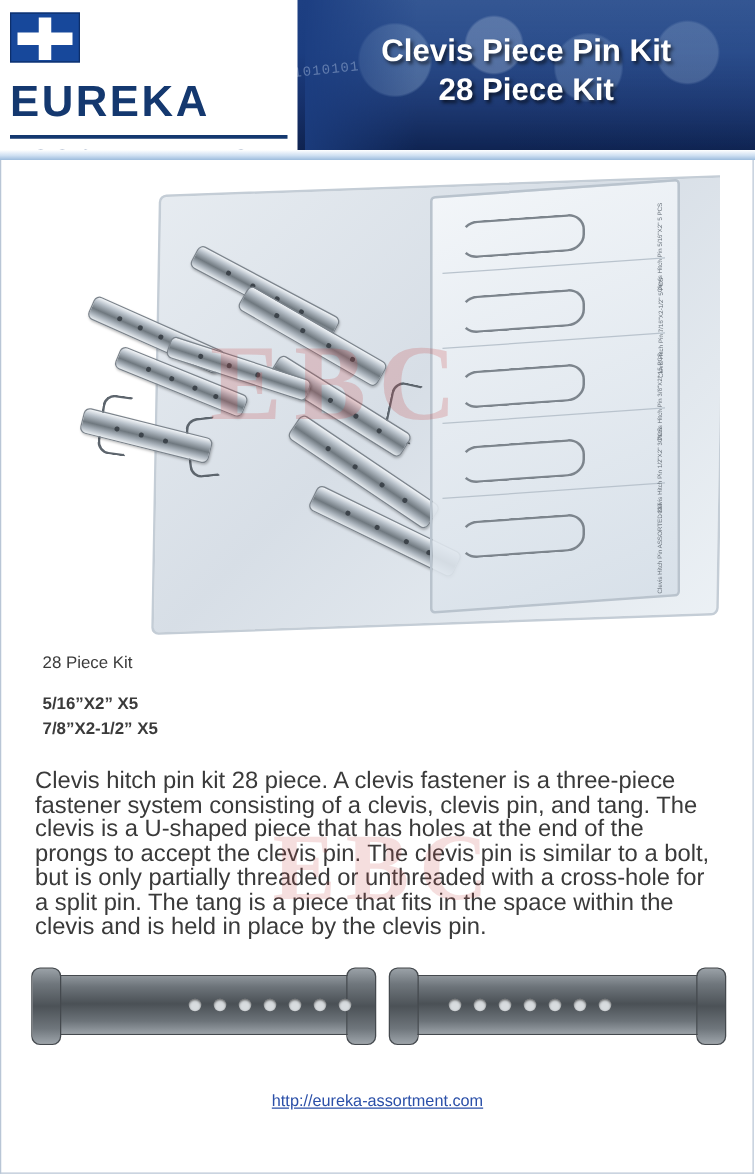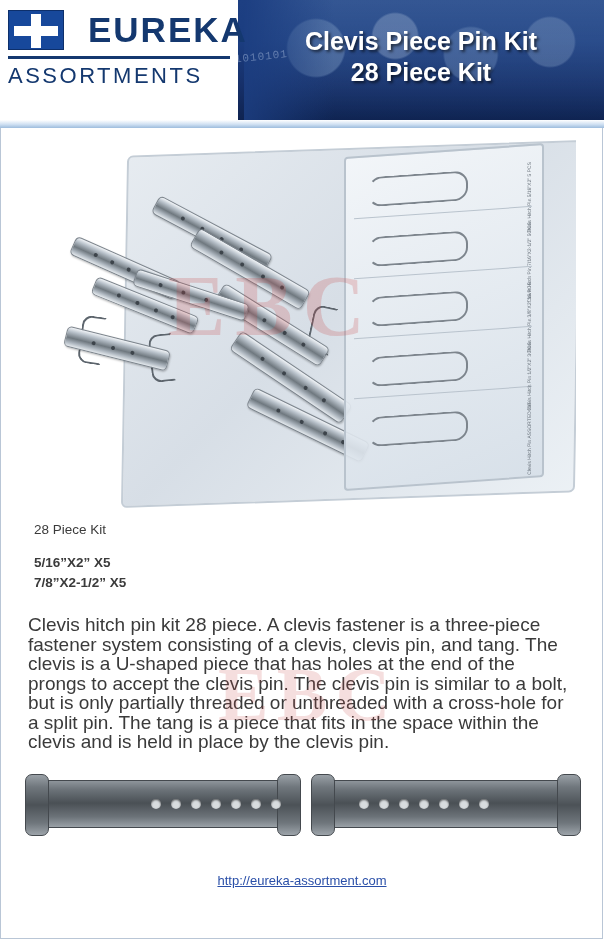--- a/index.html
+++ b/index.html
@@ -64,22 +64,23 @@
     left: 0;
     top: 0;
     width: 238px;
     height: 120px;
     background: #ffffff;
     box-sizing: border-box;
     padding: 10px 8px 8px 8px;
   }
   .brand-top {
     display: flex;
-    align-items: flex-end;
-    gap: 24px;
+    align-items: flex-start;
+    gap: 12px;
+    flex-direction: column;
   }
   .brand-flag {
     position: relative;
     width: 56px;
     height: 40px;
     background: #17489b;
     border: 1px solid #0d2f6b;
     box-sizing: border-box;
     flex: none;
   }

